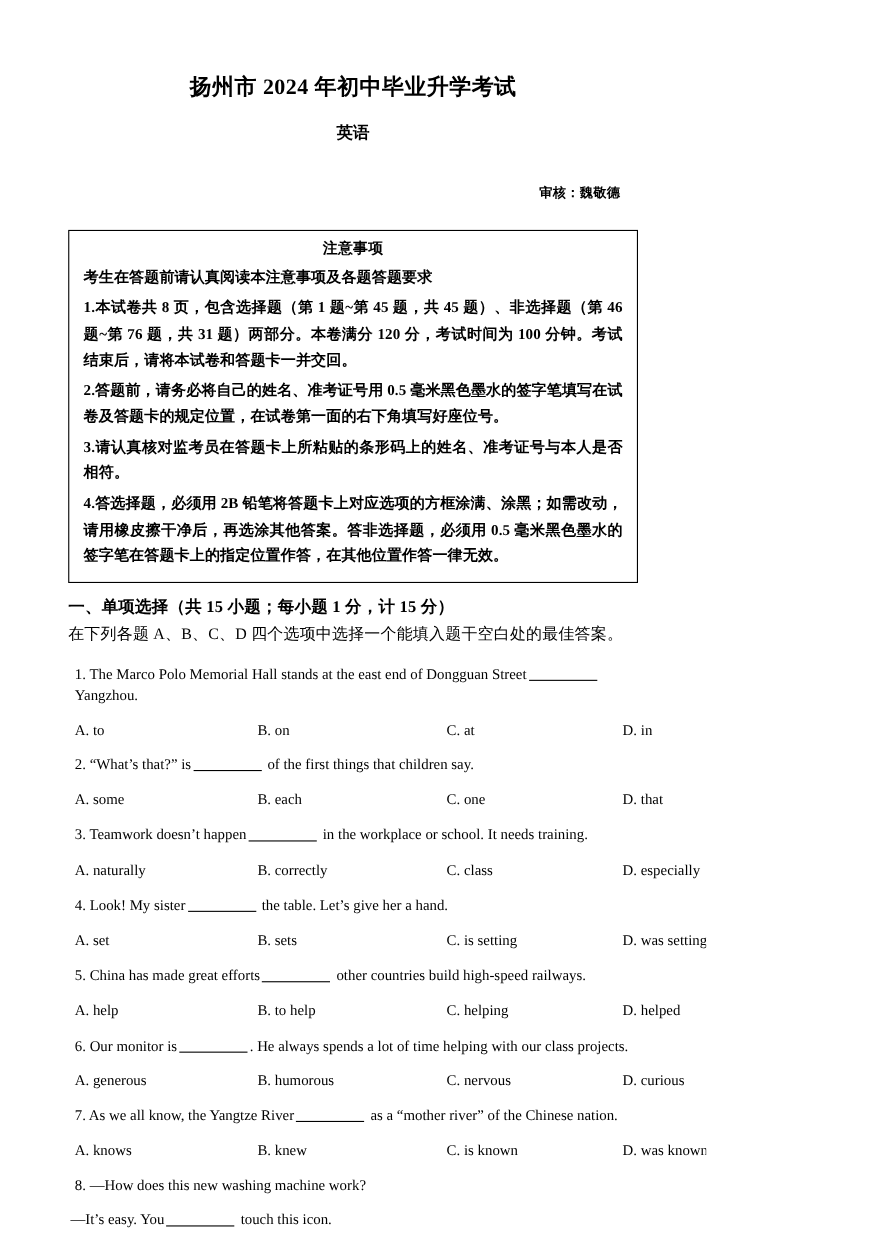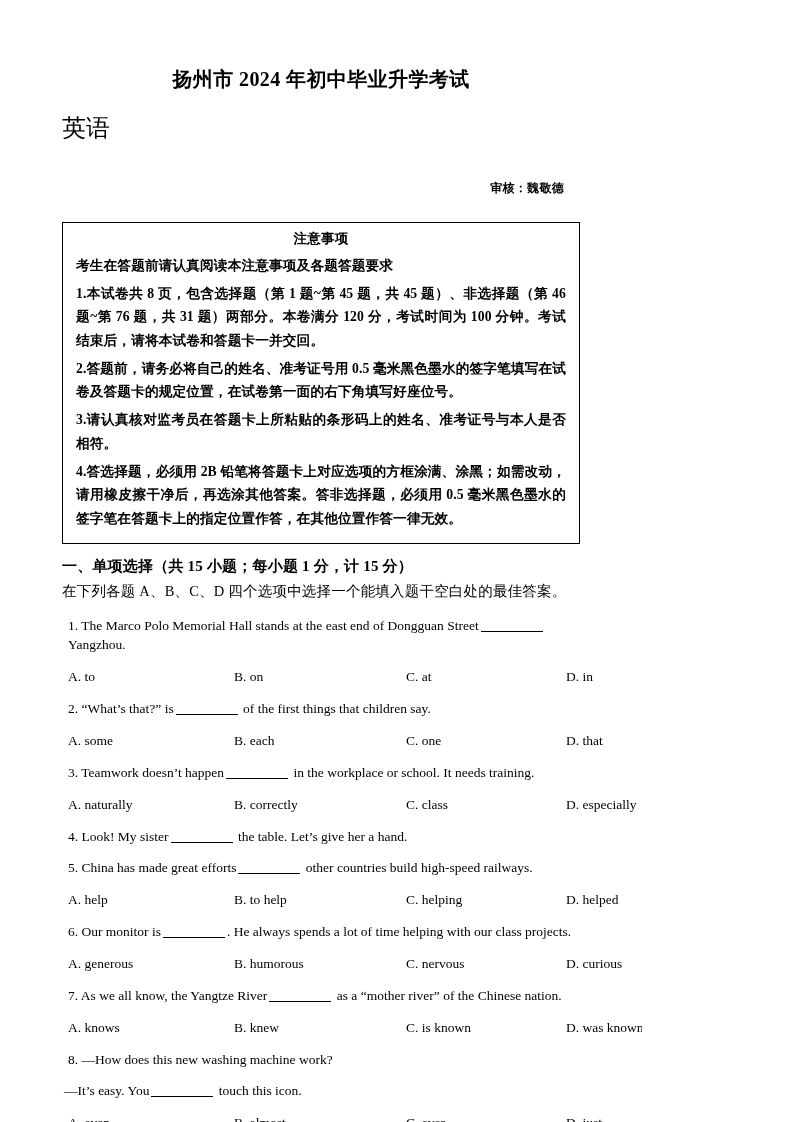--- a/index.html
+++ b/index.html
@@ -28,23 +28,23 @@
   .doc-title {
     text-align: center;
     font-weight: bold;
     font-size: 20px;
     letter-spacing: 0.4px;
     margin: 0;
     padding-top: 64px;
     line-height: 1.5;
   }
   .doc-subtitle {
-    text-align: left;
-    font-weight: normal;
-    font-size: 24px;
+    text-align: center;
+    font-weight: bold;
+    font-size: 15px;
     margin: 0;
     padding-top: 16px;
     line-height: 1.5;
   }
   .reviewer-line {
     text-align: right;
     font-weight: bold;
     font-size: 12px;
     margin: 16px;
     padding-top: 18px;
@@ -180,20 +180,26 @@
     <div class="options-row">
       <span class="opt opt-a">A. naturally</span>
       <span class="opt opt-b">B. correctly</span>
       <span class="opt opt-c">C. class</span>
       <span class="opt opt-d">D. especially</span>
     </div>
   </div>
 
   <div class="question-block">
     <p class="question-stem"><span>4.</span> <span>Look! My sister</span><span class="blank"></span> <span>the table. Let’s give her a hand.</span></p>
+    <div class="options-row">
+      <span class="opt opt-a">A. set</span>
+      <span class="opt opt-b">B. sets</span>
+      <span class="opt opt-c">C. is setting</span>
+      <span class="opt opt-d">D. was setting</span>
+    </div>
   </div>
 
   <div class="question-block">
     <p class="question-stem"><span>5.</span> <span>China has made great efforts</span><span class="blank"></span> <span>other countries build high-speed railways.</span></p>
     <div class="options-row">
       <span class="opt opt-a">A. help</span>
       <span class="opt opt-b">B. to help</span>
       <span class="opt opt-c">C. helping</span>
       <span class="opt opt-d">D. helped</span>
     </div>

